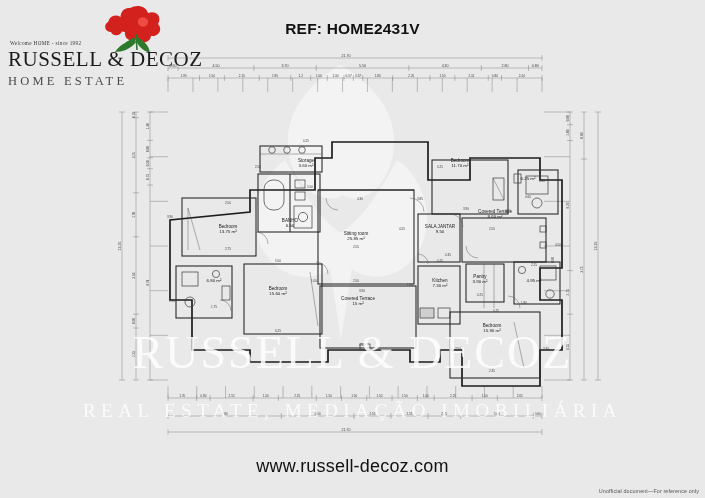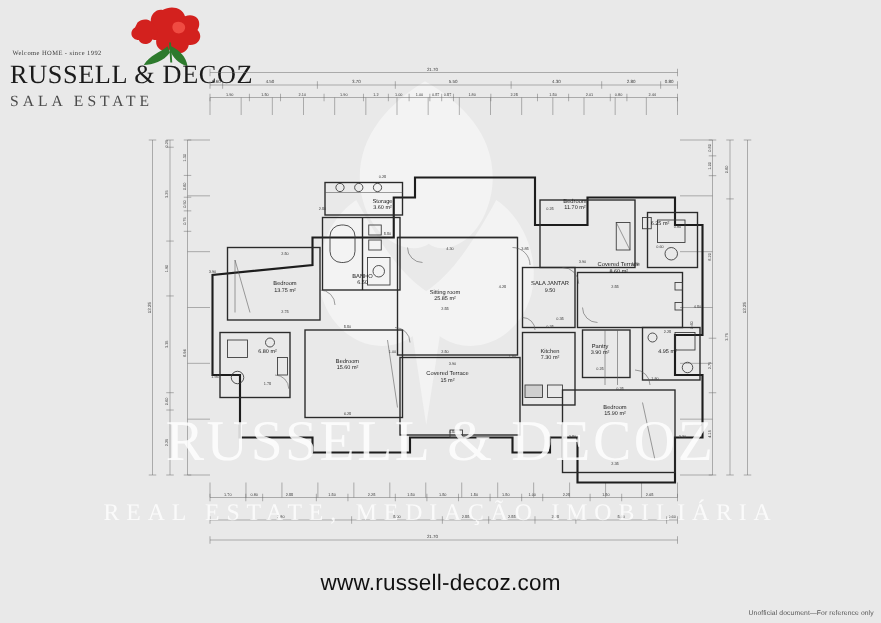--- a/index.html
+++ b/index.html
@@ -57,36 +57,37 @@
 <div id="page">
 
   <svg id="wm-flower" viewBox="0 0 230 290">
     <g fill="#ffffff" opacity="0.9">
       <path d="M115 10 C150 30 175 60 168 100 C160 140 130 150 118 140 C105 150 72 140 64 100 C57 60 82 30 115 10 Z"></path>
       <path d="M60 105 C30 125 18 175 45 205 C70 233 108 222 116 200 C124 222 162 233 187 205 C214 175 202 125 172 105 C150 145 135 165 116 178 C97 165 82 145 60 105 Z"></path>
       <path d="M100 180 L116 285 L132 180 Z"></path>
     </g>
   </svg>
 
+  <div id="ref-title">REF: HOME2431V</div>
 
   <svg id="logo" viewBox="0 0 62 52">
     <g>
       <path d="M30 4 C37 0 46 2 48 9 C57 6 62 13 58 20 C63 25 59 33 51 32 C50 39 41 41 37 35 C31 39 24 35 25 28 C18 28 15 20 21 16 C19 9 24 3 30 4 Z" fill="#d3211e"></path>
       <path d="M10 14 C14 10 21 11 23 16 C27 18 27 25 22 27 C21 32 13 33 11 28 C5 28 3 21 8 18 Z" fill="#d3211e"></path>
       <path d="M40 14 C44 12 49 15 48 19 C47 23 42 24 39 21 C37 18 38 15 40 14 Z" fill="#ef4b42"></path>
       <path d="M34 33 C28 38 20 40 15 48 C22 48 31 45 36 38 Z" fill="#2d7a2d"></path>
       <path d="M37 33 C43 36 49 41 50 49 C43 47 38 42 36 36 Z" fill="#2d7a2d"></path>
       <path d="M36 30 L37 46" stroke="#2d7a2d" stroke-width="1.6" fill="none"></path>
     </g>
   </svg>
 
   <div id="brand">
     <div id="tagline">Welcome HOME - since 1992</div>
     <div id="brandname">RUSSELL &amp; DECOZ</div>
-    <div id="brandsub">SALA ESTATE</div>
+    <div id="brandsub">HOME ESTATE</div>
   </div>
 
   <div id="plan">
   <svg width="500" height="400" viewBox="0 0 500 400">
     <defs>
       <style>
         .w  { fill:none; stroke:#1d1d1d; stroke-width:1.7; }
         .w2 { fill:none; stroke:#2a2a2a; stroke-width:1.1; }
         .thin{ fill:none; stroke:#555; stroke-width:.45; }
         .dim { fill:none; stroke:#6a6a6a; stroke-width:.4; }

